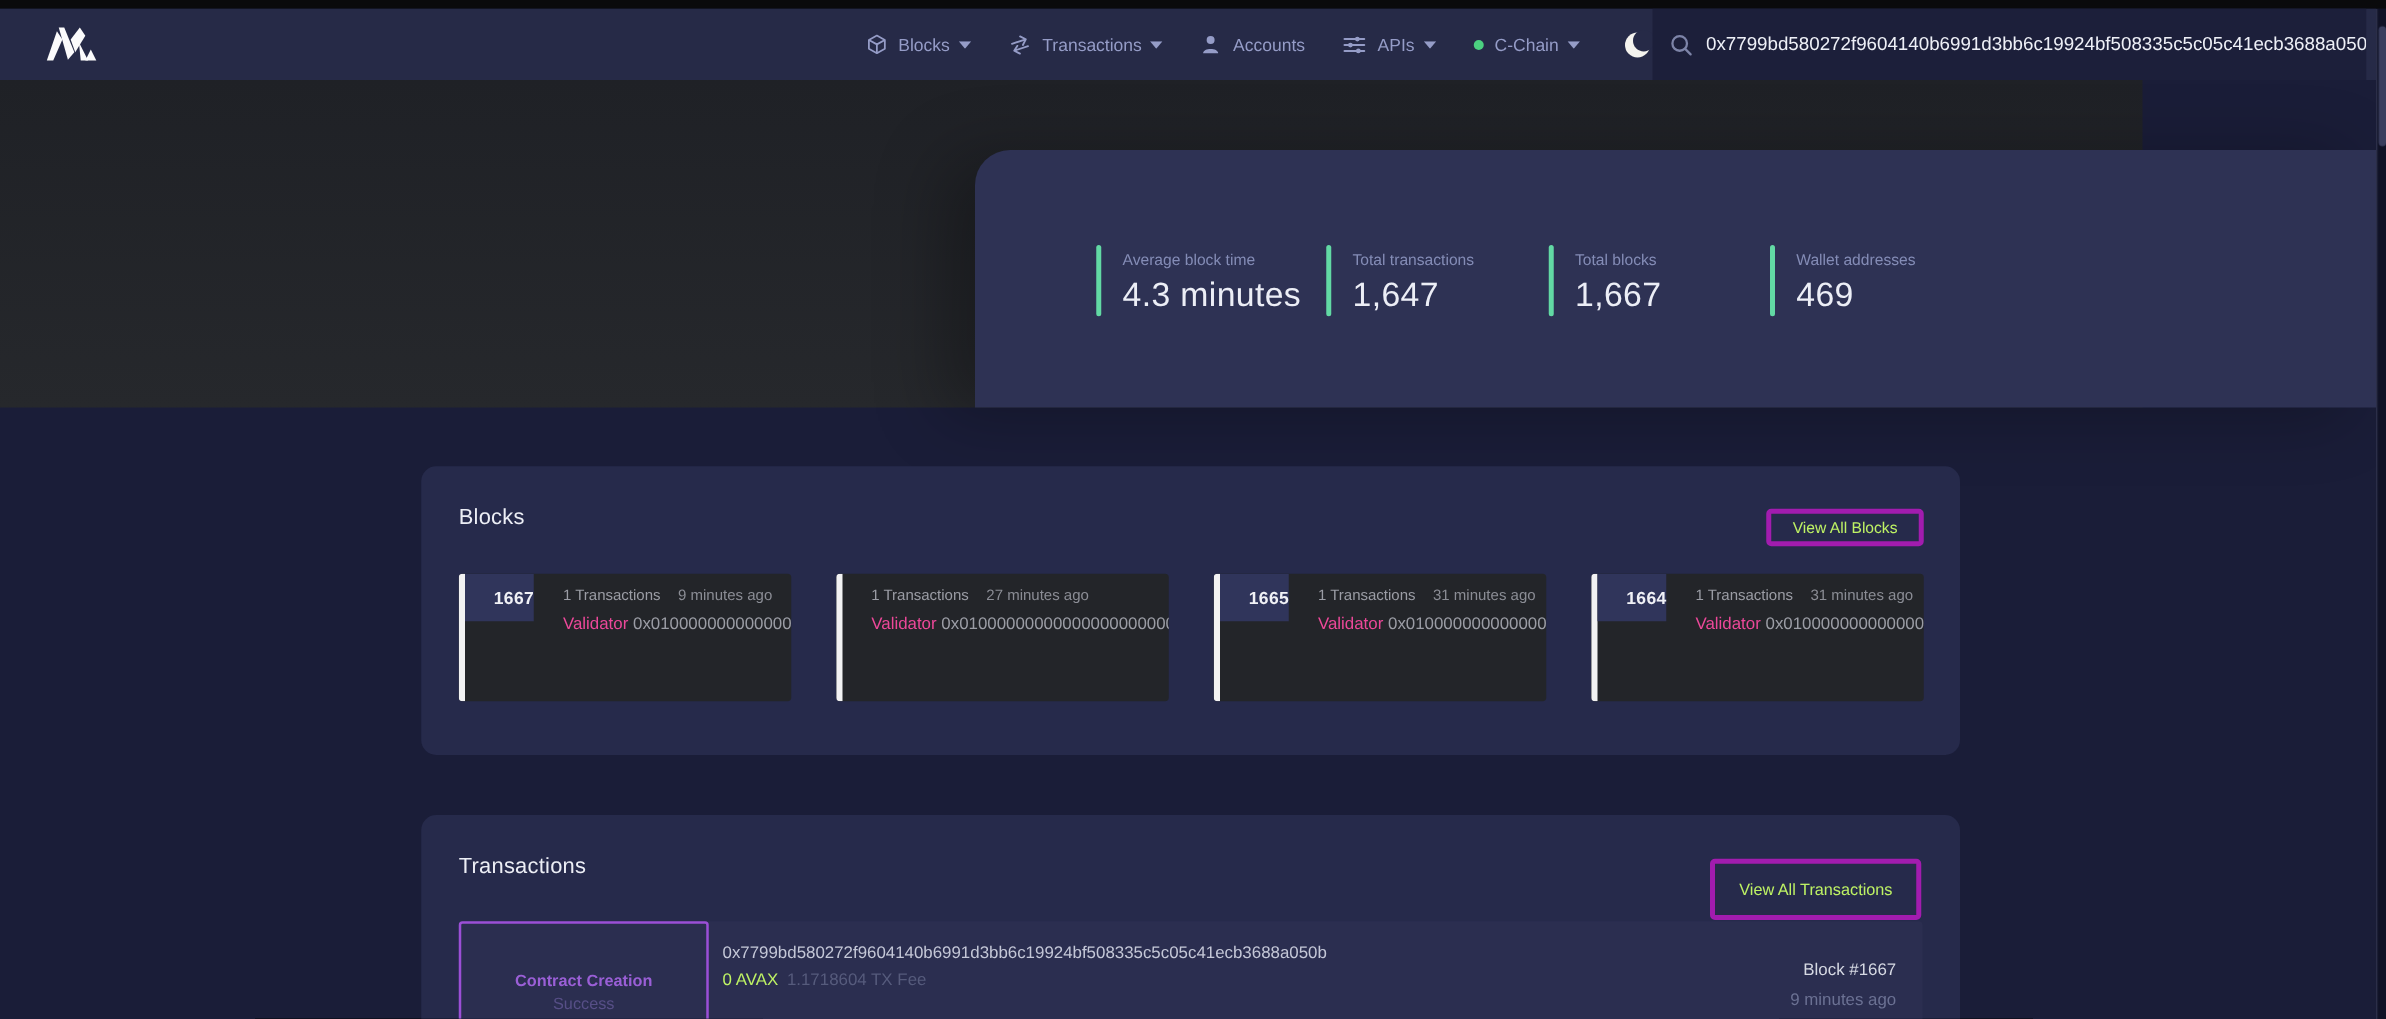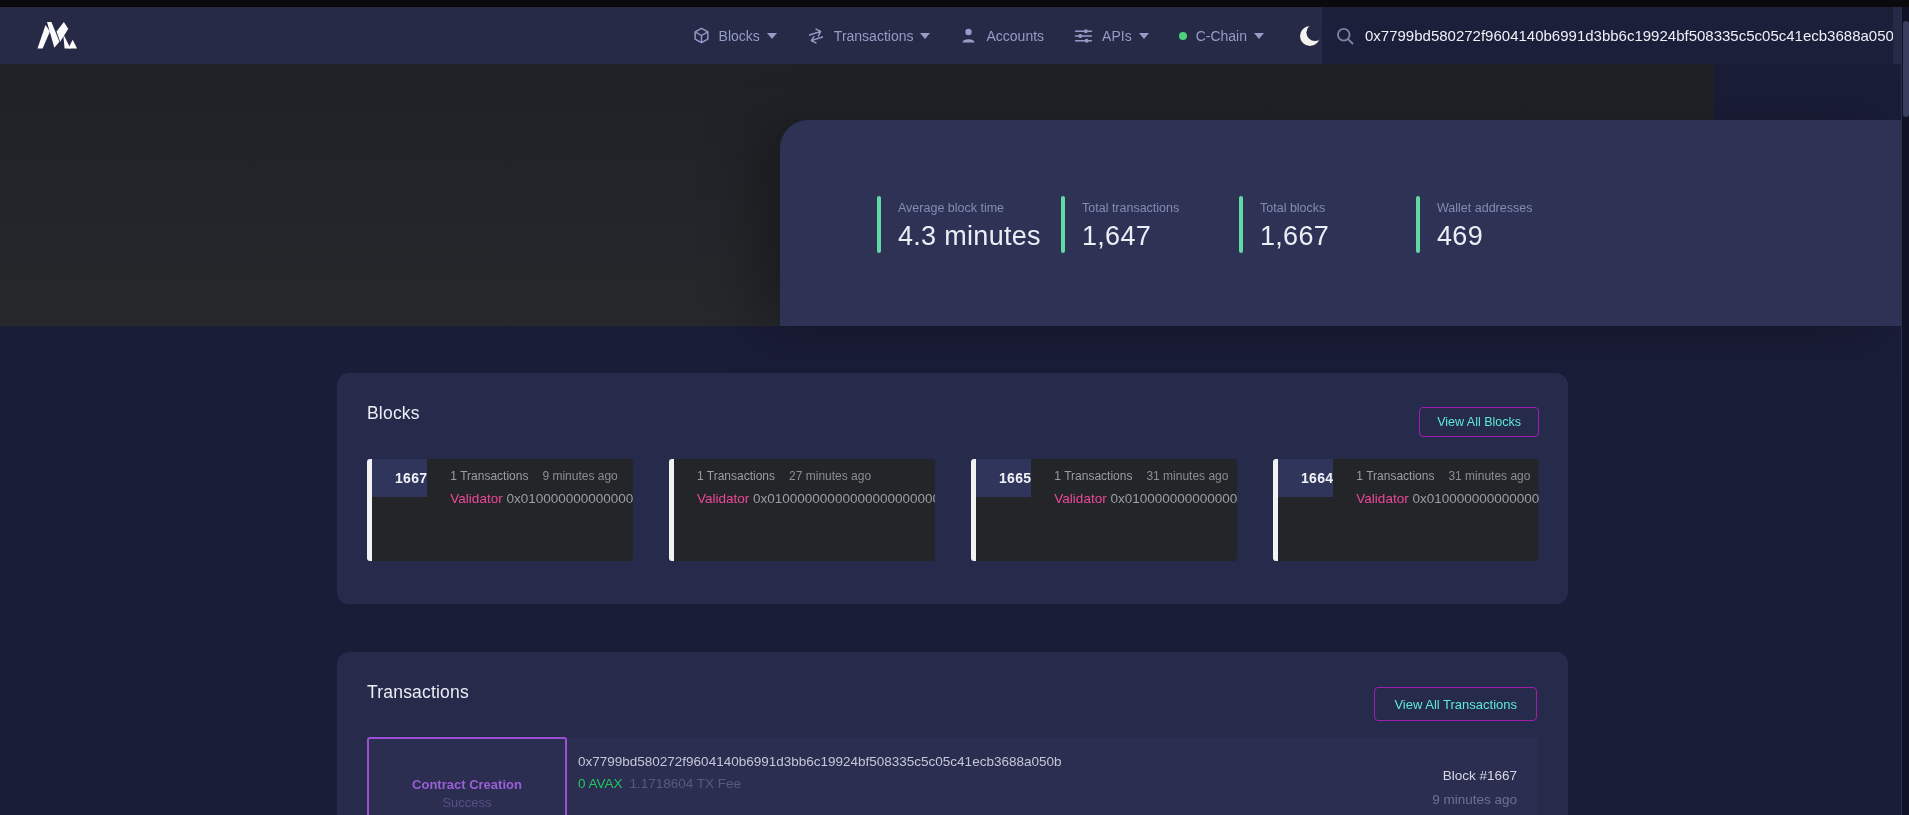--- a/index.html
+++ b/index.html
@@ -55,26 +55,26 @@
   .stat-1{left:97px;} .stat-2{left:281px;} .stat-3{left:459px;} .stat-4{left:636px;}
   
   .section-card {
     position:absolute; left:337px; width:1231px;
     background:#262a4b; border-radius:12px;
   }
   .blocks-card { top:373px; height:231px; }
   .txs-card { top:652px; height:240px; }
   .section-title { position:absolute; left:30px; top:30px; color:#eceef5; font-size:17.5px; letter-spacing:0.2px; }
   .view-all-btn {
-    position:absolute; background:transparent; color:#5eead4;
-    border:1px solid #a21caf; border-radius:4px; font-size:12.5px;
+    position:absolute; background:transparent; color:#bef264;
+    border:4px solid #a21caf; border-radius:4px; font-size:12.5px;
     font-family:"Liberation Sans", sans-serif; cursor:pointer; white-space:nowrap;
   }
   .blocks-card .view-all-btn { right:29px; top:34px; height:30px; padding:0 17px; }
-  .txs-card .view-all-btn { right:31px; top:35px; height:34px; padding:0 19px; font-size:13px; }
+  .txs-card .view-all-btn { right:31px; top:35px; height:49px; padding:0 19px; font-size:13px; }
   
   .block-row { position:absolute; left:30px; top:86px; display:flex; gap:36px; }
   .block-card {
     width:266px; height:102px; display:flex; cursor:pointer;
     border-radius:3px; overflow:hidden; background:#232529;
   }
   .block-accent { width:5px; background:#f2f2f3; flex:none; }
   .block-body { flex:1; display:flex; }
   .block-head { height:38px; background:#30355b; display:flex; align-items:center; padding-left:23px; }
   .block-num { color:#f0f1f6; font-size:14px; font-weight:bold; letter-spacing:0.3px; }
@@ -93,21 +93,21 @@
     position:absolute; left:0; top:0; width:200px; height:112px;
     border:2px solid #9b4fd6; border-radius:3px;
     display:flex; flex-direction:column; align-items:center; justify-content:center; gap:3px;
   }
   .tx-type { color:#9a5fd6; font-size:13px; font-weight:bold; }
   .tx-status { color:#574f87; font-size:13px; }
   .tx-mid { position:absolute; left:211px; top:14px; }
   .tx-line { font-size:13.5px; color:#c4c7d7; line-height:22px; white-space:nowrap; }
   .tx-arrow { color:#7d84a8; padding:0 6px; }
   .tx-to { text-decoration:underline; cursor:pointer; color:#c4c7d7; }
-  .tx-amount { color:#22c55e; }
+  .tx-amount { color:#bef264; }
   .tx-fee { color:#565b7c; margin-left:7px; }
   .tx-right { position:absolute; right:21px; top:31px; text-align:right; }
   .tx-block { color:#d6d9e3; font-size:13.5px; }
   .tx-age { color:#6b7193; font-size:13.5px; margin-top:9px; }
 </style>
 </head>
 <body>
 
 <div id="screen">
 

